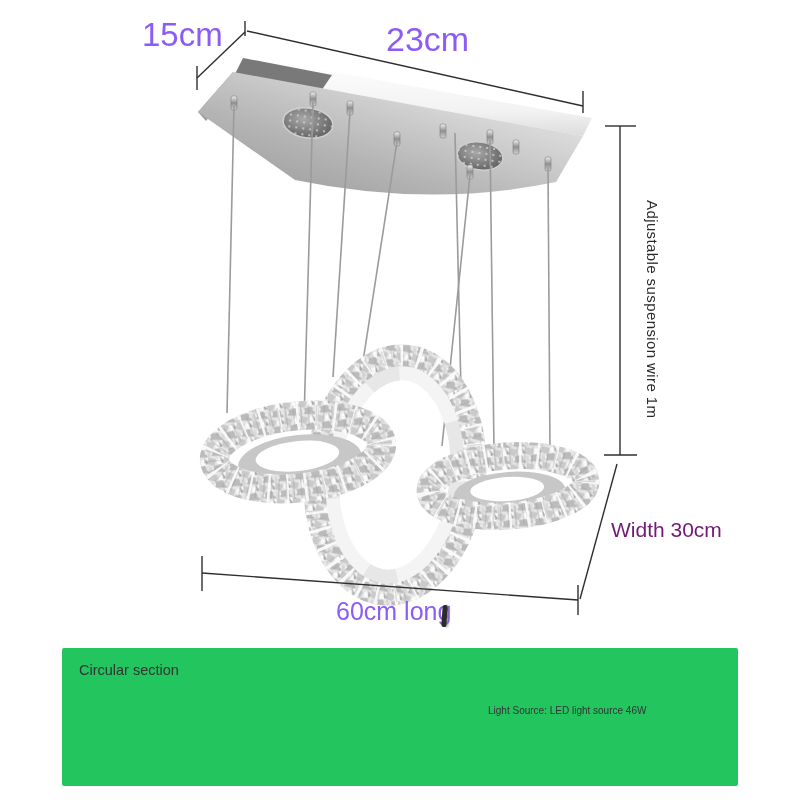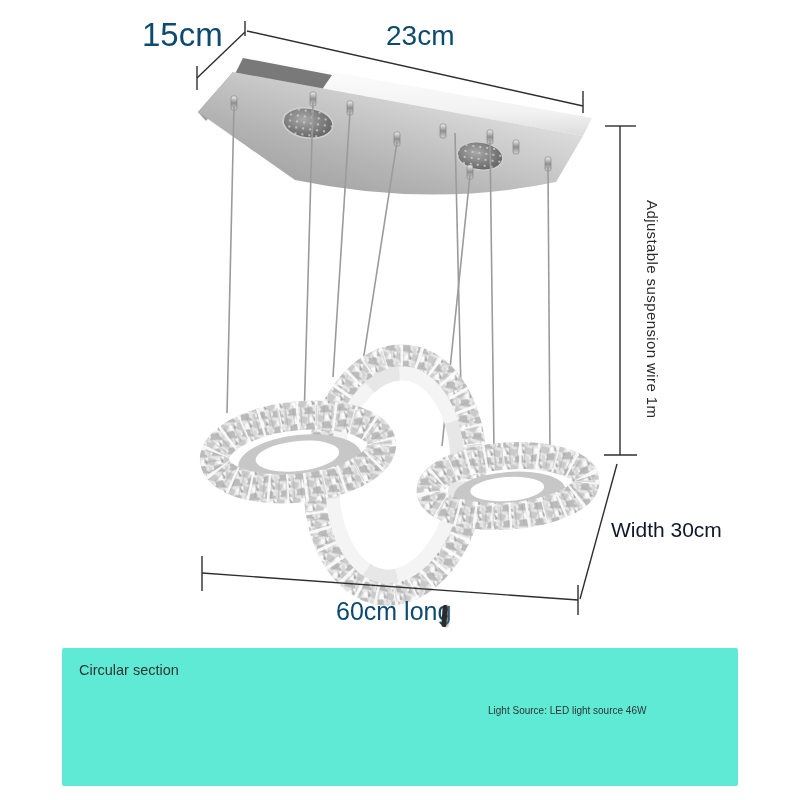--- a/index.html
+++ b/index.html
@@ -1,37 +1,37 @@
 <!DOCTYPE html>
 <html><head>
 <meta charset="utf-8">
 <style>
   html,body{margin:0;padding:0;background:#ffffff;}
   .stage{
     position:relative;width:800px;height:800px;background:#ffffff;
     overflow:hidden;font-family:"Liberation Sans",sans-serif;color:#1f1f1f;
   }
   .artwork{position:absolute;left:0;top:0;}
-  .dim-label{position:absolute;color:#0c4a6e;white-space:nowrap;}
+  .dim-label{position:absolute;color:#8b5cf6;white-space:nowrap;}
   .lbl-depth{left:142px;top:16px;font-size:33px;}
-  .lbl-top-length{left:386px;top:20px;font-size:28px;}
+  .lbl-top-length{left:386px;top:20px;font-size:34px;}
   .lbl-suspension{
     left:644px;top:200px;height:220px;font-size:15px;color:#2a2a2a;
     writing-mode:vertical-rl;letter-spacing:.4px;
   }
-  .lbl-width{left:611px;top:518px;font-size:21px;color:#0f172a;}
+  .lbl-width{left:611px;top:518px;font-size:21px;color:#701a75;}
   .lbl-bottom-length{left:336px;top:597px;font-size:25px;}
   .cursor-mark{
     position:absolute;left:442px;top:605px;width:5px;height:22px;
     background:#2b2b2b;transform:rotate(4deg);border-radius:2px;
     box-shadow:2px 0 2px rgba(120,120,120,.55);
   }
   .spec-panel{
     position:absolute;left:62px;top:648px;width:676px;height:138px;
-    background:#5eead4;border-radius:2px;
+    background:#22c55e;border-radius:2px;
   }
   .spec-panel .cell{position:absolute;color:#333333;}
   .panel-title{left:17px;top:14px;font-size:14.5px;}
   .panel-size{left:17px;top:48px;font-size:20px;color:#232323;}
   .panel-function{left:17px;top:88px;font-size:14.5px;width:255px;line-height:1.35;}
   .panel-light{left:426px;top:57px;font-size:10px;}
   .panel-space{left:412px;top:92px;font-size:20px;color:#232323;}
 </style>
 </head>
 <body>

